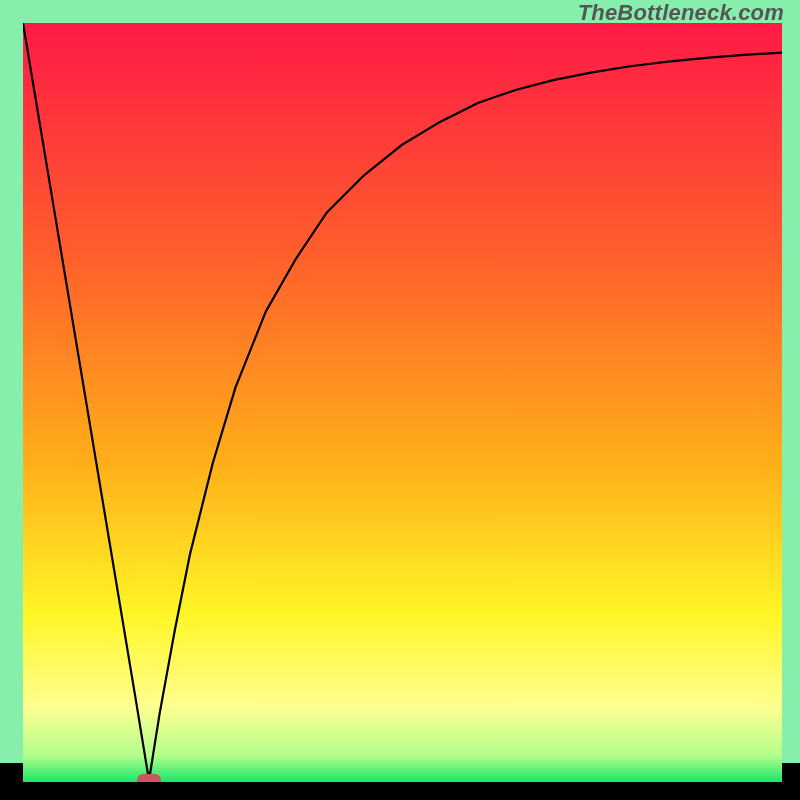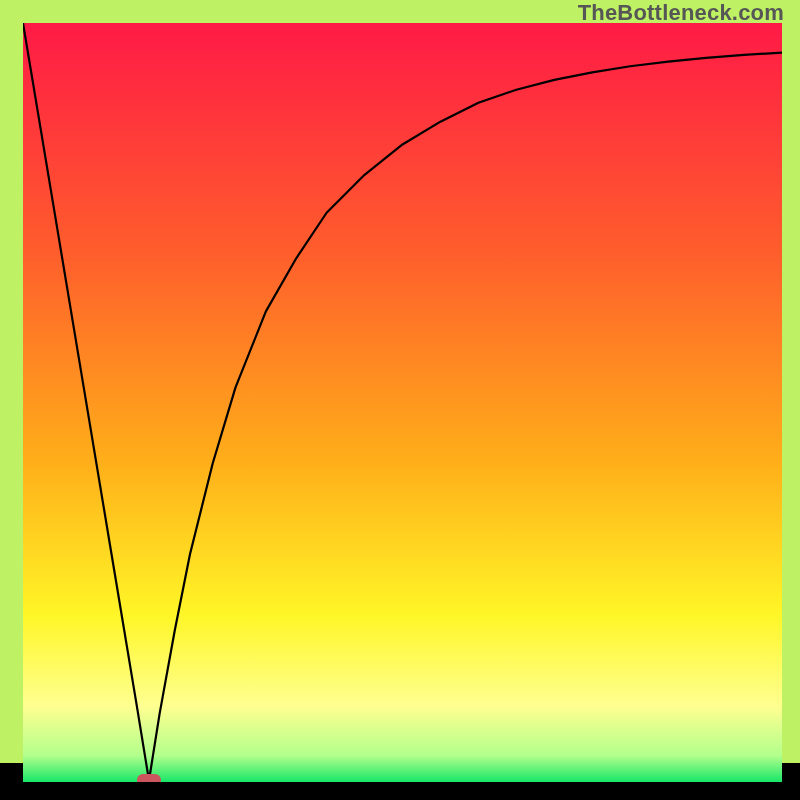--- a/index.html
+++ b/index.html
@@ -7,21 +7,22 @@
     padding: 0;
     width: 800px;
     height: 800px;
     background: #000;
     overflow: hidden;
   }
   .frame {
     position: relative;
     width: 800px;
     height: 763px;
-    background: #bef264;
+    background: #86efac;
+    font-style: italic;
   }
   .plot {
     position: absolute;
     left: 23px;
     top: 23px;
     width: 759px;
     height: 759px;
     overflow: hidden;
   }
   .gradient {

